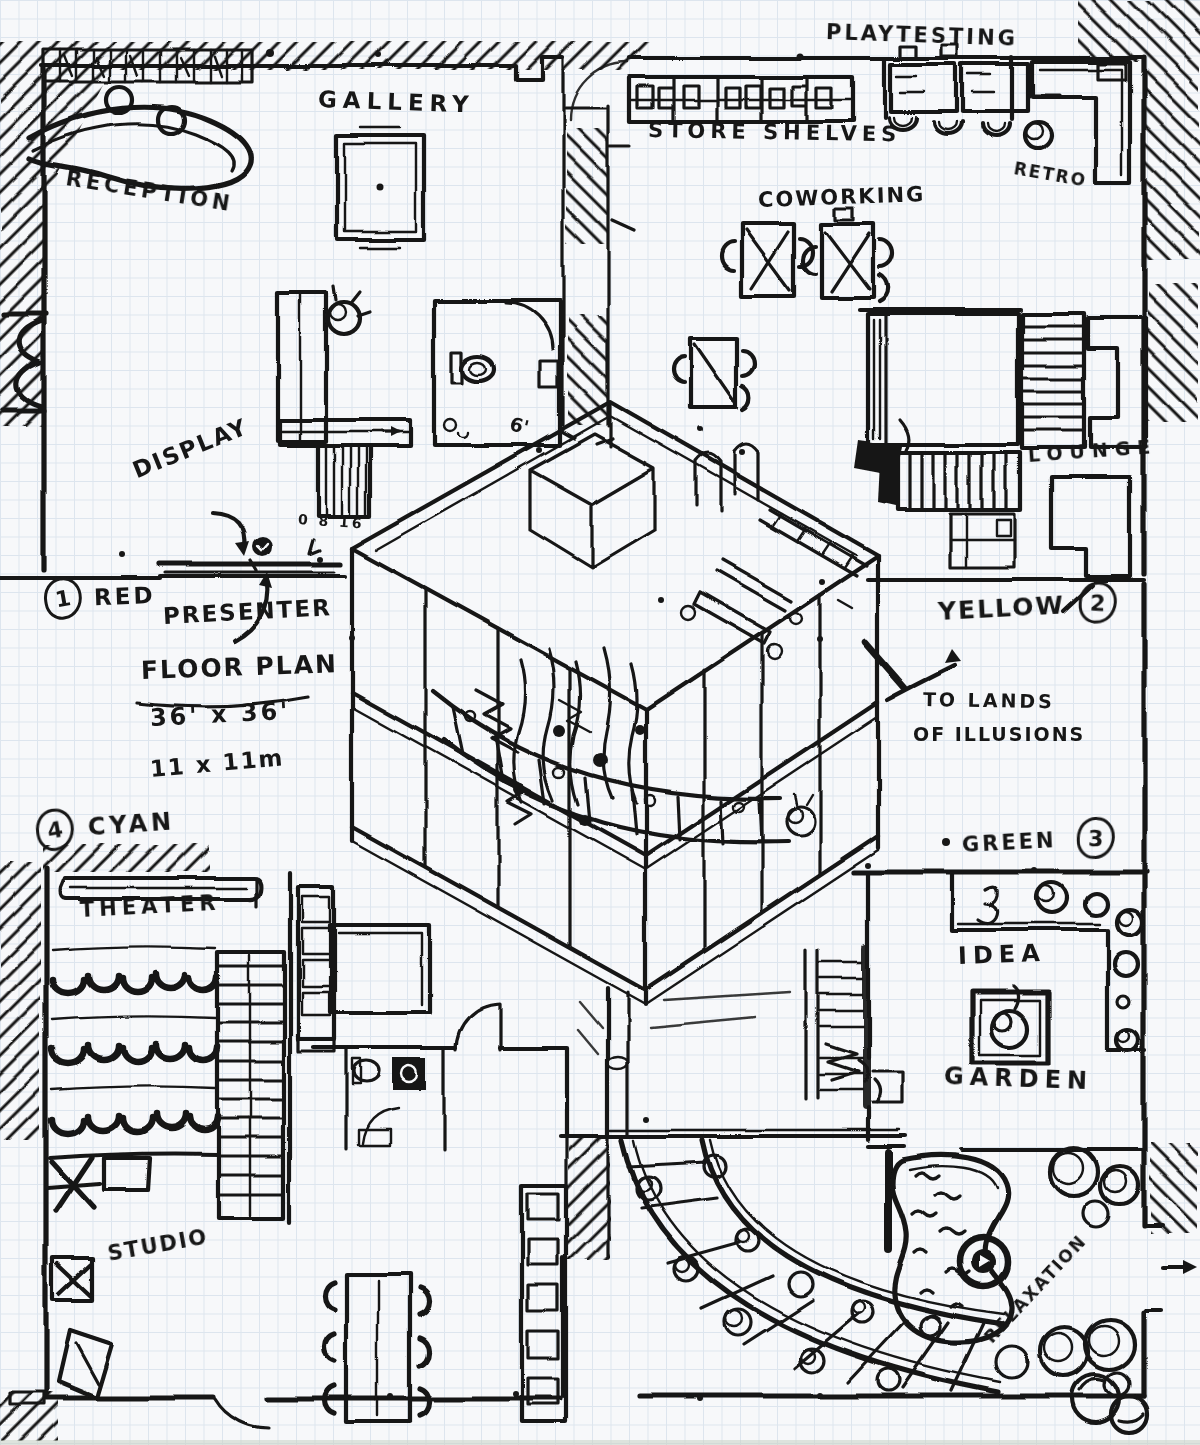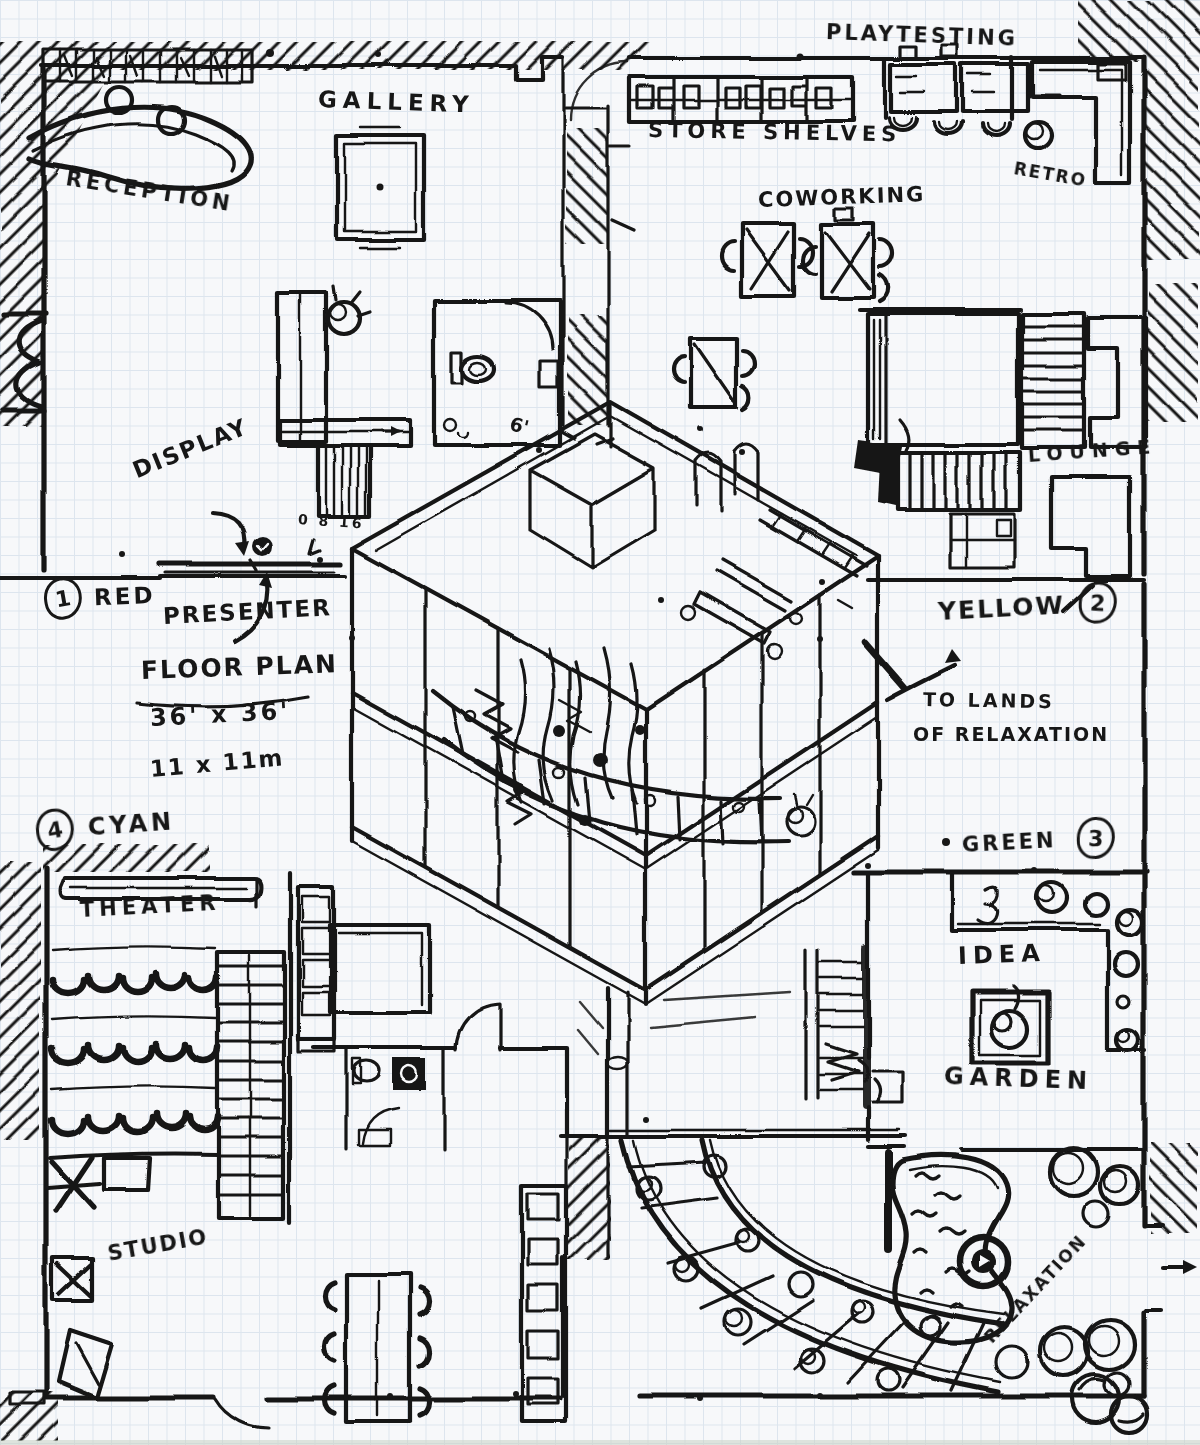--- a/index.html
+++ b/index.html
@@ -382,21 +382,21 @@
     <span class="znum" style="transform:rotate(4deg)">3</span>
   </div>
   <div class="zone" style="left:36px;top:810px;gap:14px;transform:rotate(-4deg)">
     <span class="znum" style="transform:rotate(-6deg)">4</span>
     <span class="zname" style="font-size:24px;letter-spacing:4px">CYAN</span>
   </div>
 
   <div class="lbl" style="left:134px;top:460px;font-size:23px;letter-spacing:2px;transform:rotate(-22deg)">DISPLAY</div>
   <div class="lbl" style="left:163px;top:605px;font-size:23px;letter-spacing:2px;transform:rotate(-3deg)">PRESENTER</div>
   <div class="lbl" style="left:923px;top:690px;font-size:19px;letter-spacing:3px;transform:rotate(1deg)">TO LANDS</div>
-  <div class="lbl" style="left:913px;top:725px;font-size:19px;letter-spacing:2px">OF RELAXATION</div>
+  <div class="lbl" style="left:913px;top:725px;font-size:19px;letter-spacing:2px">OF ILLUSIONS</div>
 
   <div class="lbl" style="left:141px;top:658px;font-size:25px;letter-spacing:2px;transform:rotate(-2deg)">FLOOR PLAN</div>
   <div class="lbl" style="left:150px;top:706px;font-size:24px;letter-spacing:3px;transform:rotate(-3deg)">36' x 36'</div>
   <div class="lbl" style="left:150px;top:758px;font-size:23px;letter-spacing:2px;transform:rotate(-5deg)">11 x 11m</div>
   <div class="lbl" style="left:298px;top:512px;font-size:14px;letter-spacing:3px;transform:rotate(4deg)">0 8 16</div>
   <div class="lbl" style="left:510px;top:414px;font-size:19px;transform:rotate(14deg)">6'</div>
 
   <div class="edge"></div>
 </div>
 

